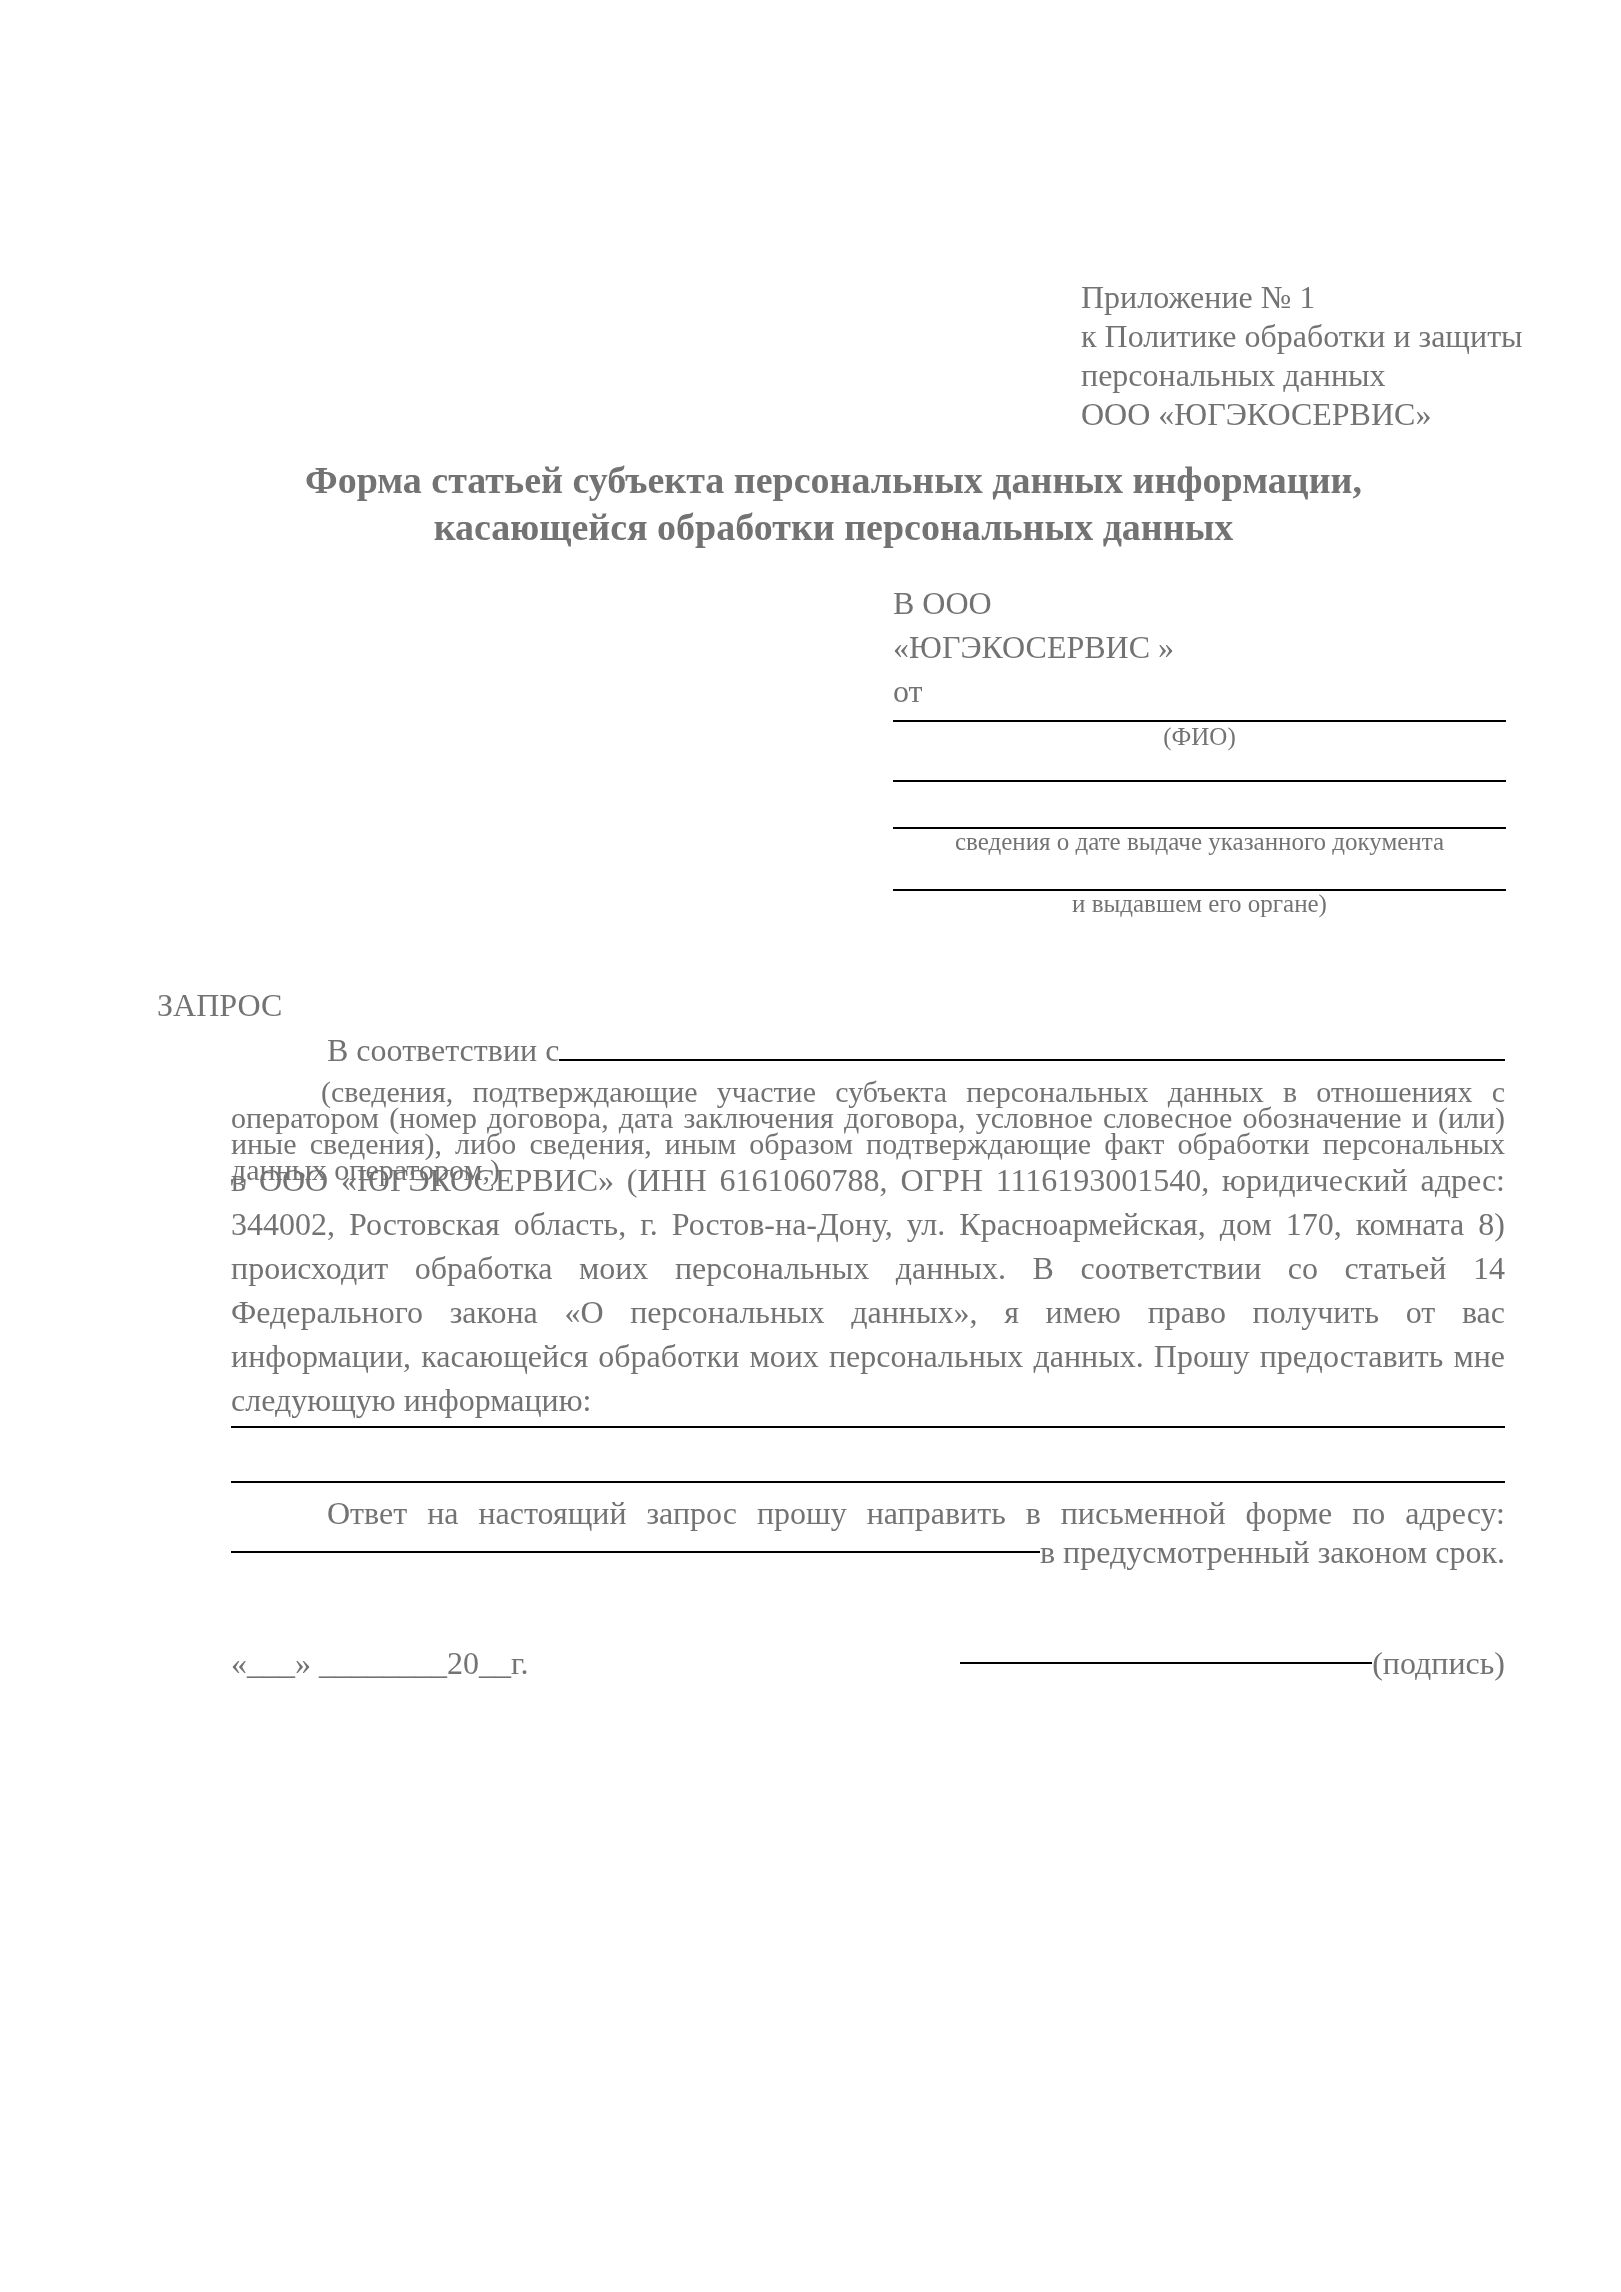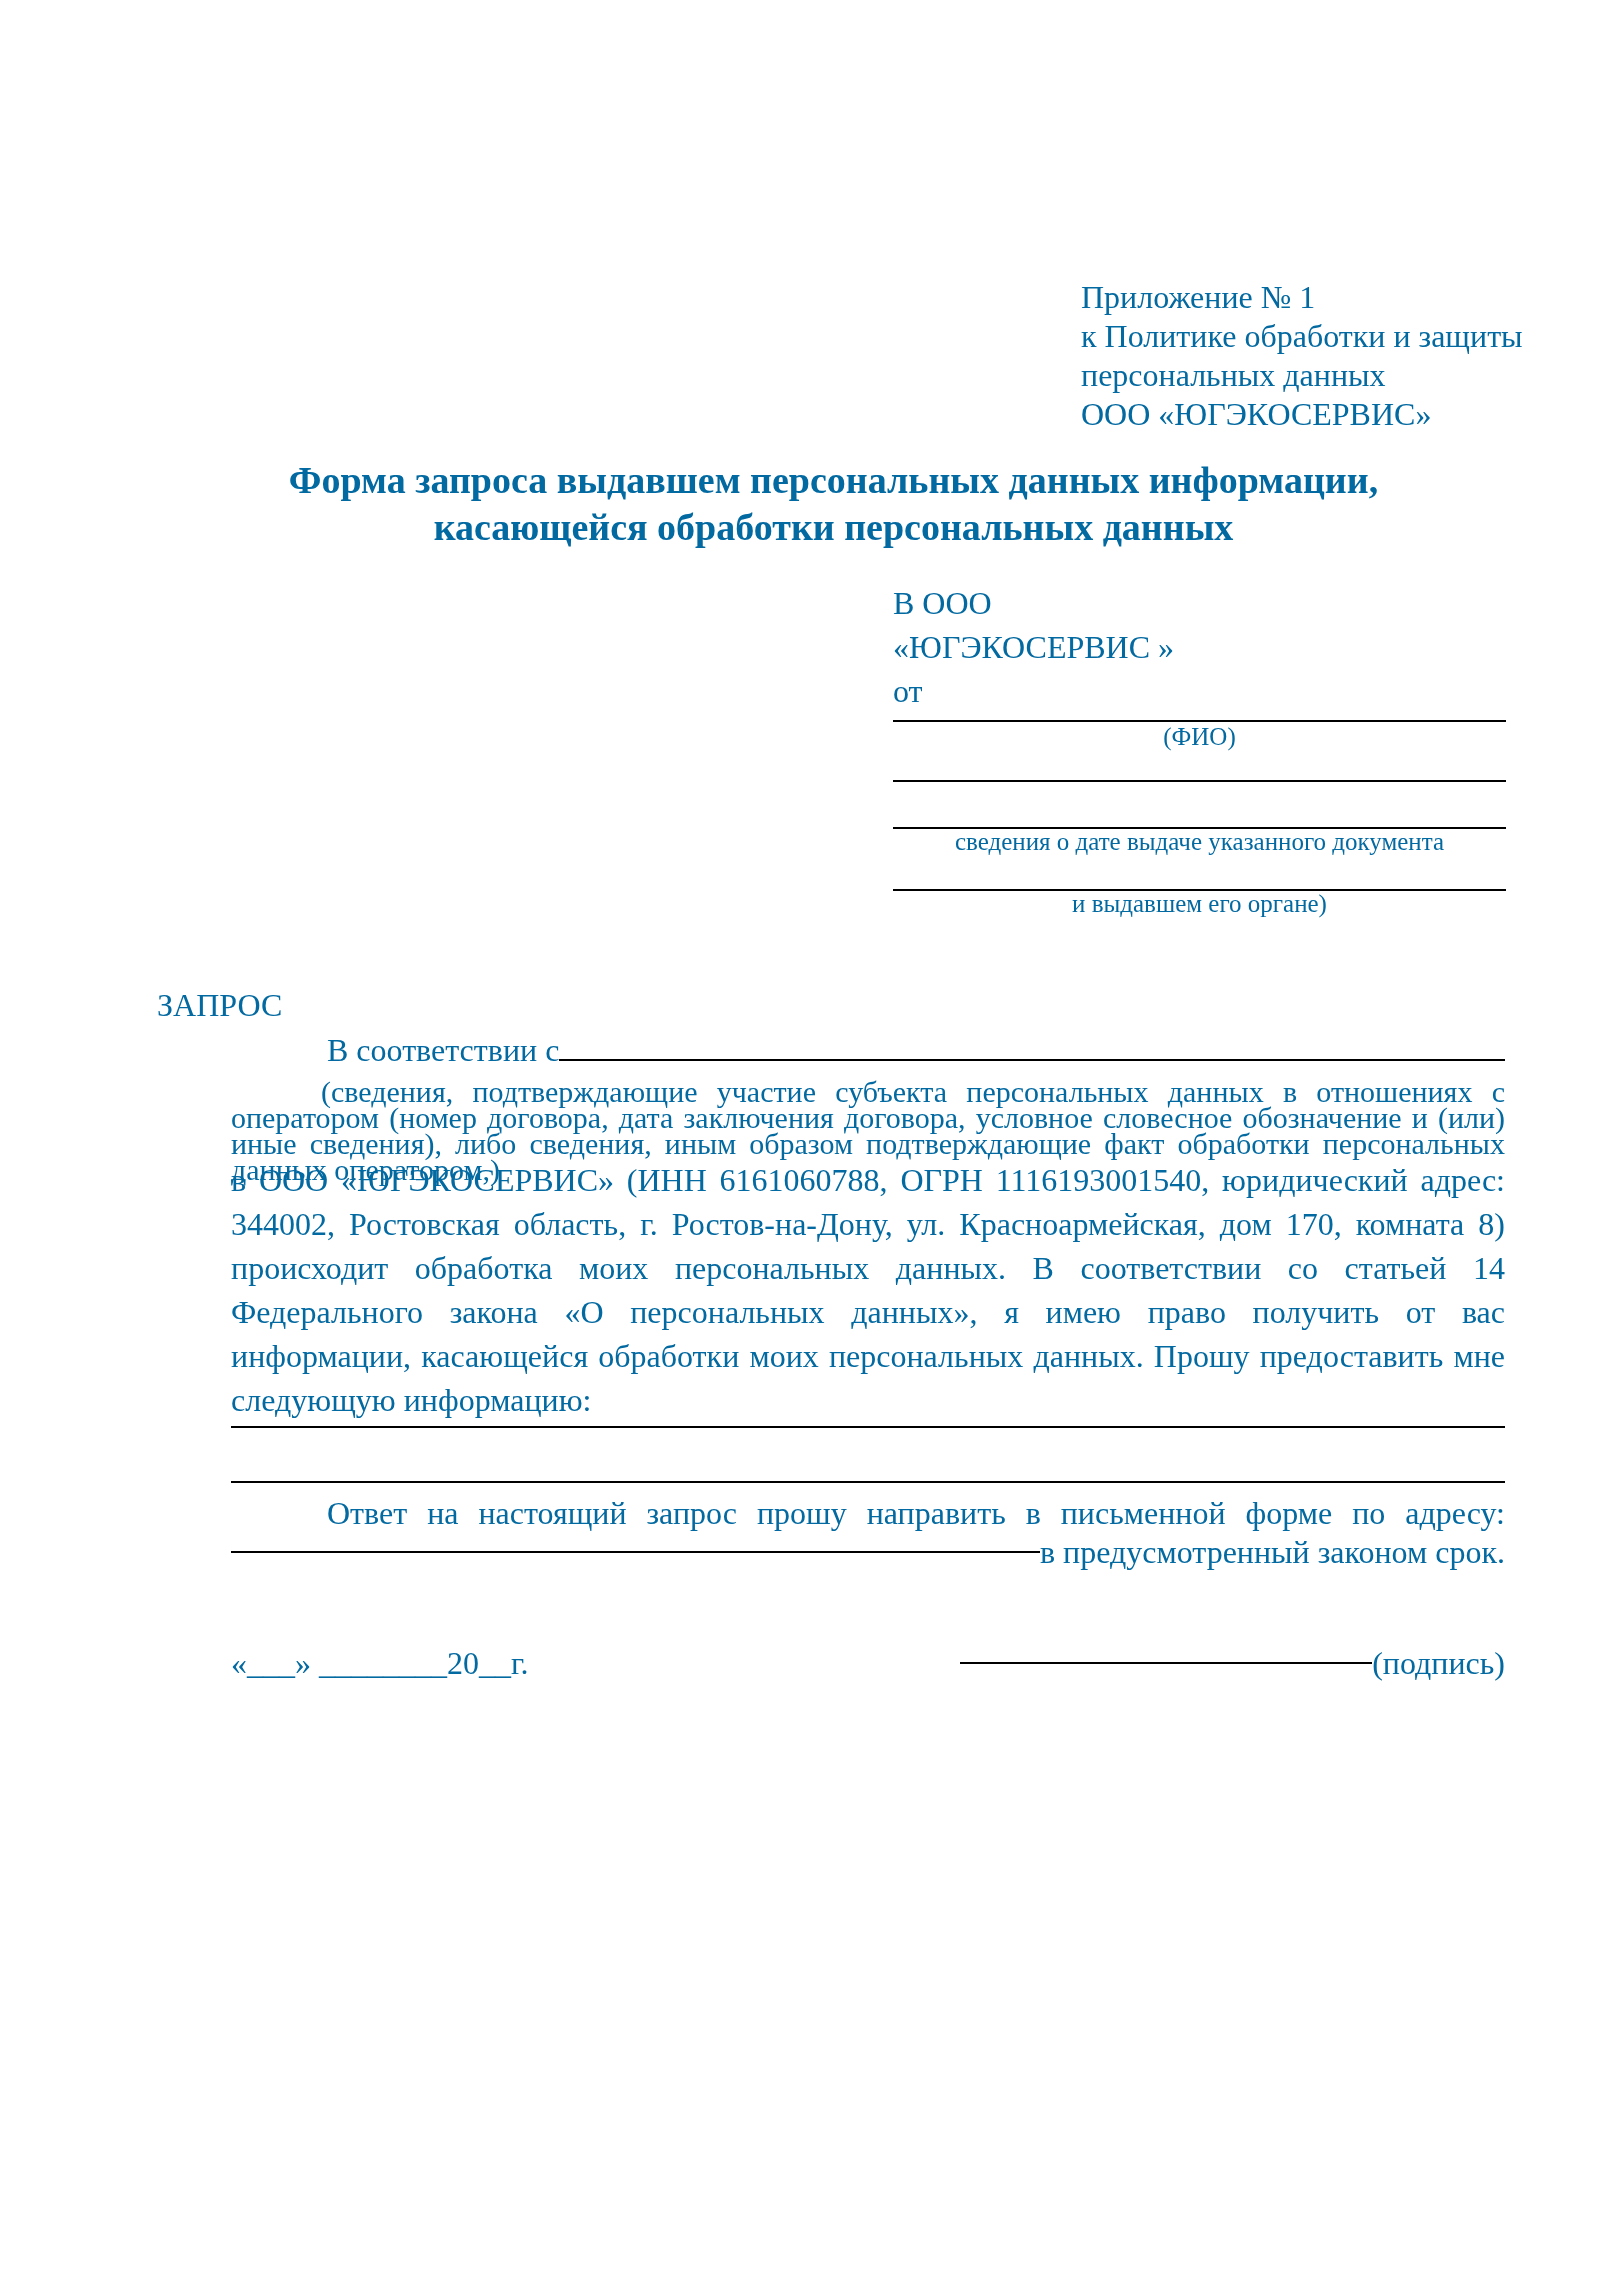--- a/index.html
+++ b/index.html
@@ -1,20 +1,20 @@
 <!DOCTYPE html>
 <html lang="ru"><head>
 <meta charset="utf-8">
 <style>
   html, body { margin:0; padding:0; background:#ffffff; }
   .page {
     position:relative;
     width:1621px; height:1738px;
     background:#ffffff;
-    color:#0369a1;
+    color:#737373;
     font-family:"Liberation Serif", "DejaVu Serif", serif;
     overflow:hidden;
   }
 
   
   .appendix {
     position:absolute; left:1081px; top:278px;
     font-size:32px; line-height:39px; white-space:nowrap;
   }
 
@@ -91,21 +91,21 @@
 <div class="page">
 
   <div class="appendix">
     <div>Приложение № 1</div>
     <div>к Политике обработки и защиты</div>
     <div>персональных данных</div>
     <div>ООО «ЮГЭКОСЕРВИС»</div>
   </div>
 
   <div class="title">
-    <div>Форма запроса выдавшем персональных данных информации,</div>
+    <div>Форма статьей субъекта персональных данных информации,</div>
     <div>касающейся обработки персональных данных</div>
   </div>
 
   <div class="addressee">
     <div>В ООО</div>
     <div>«ЮГЭКОСЕРВИС »</div>
     <div>от</div>
 
     <div class="addr-line" style="margin-top:6.9px"></div>
     <div class="addr-caption" style="margin-top:2px">(ФИО)</div>

